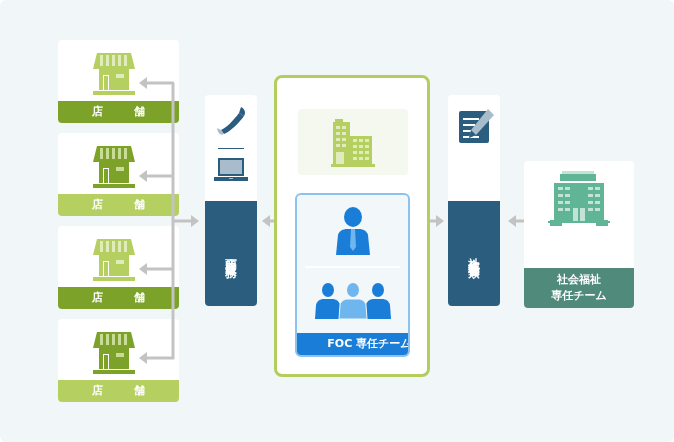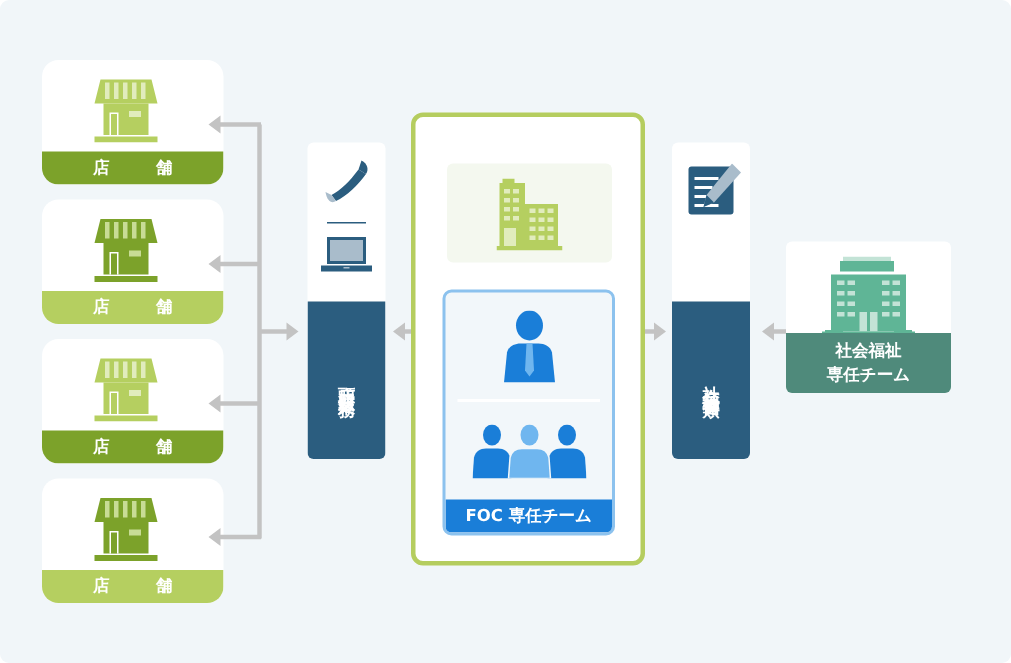--- a/index.html
+++ b/index.html
@@ -1,34 +1,34 @@
 <!DOCTYPE html>
 <html><head>
 <meta charset="utf-8">
 <style>
   html,body{margin:0;padding:0;}
   body{width:674px;height:442px;background:#fff;font-family:"DejaVu Sans","Liberation Sans",sans-serif;}
   .canvas{position:absolute;left:0;top:0;width:674px;height:442px;background:#f1f6f9;border-radius:6px;overflow:hidden;}
   .abs{position:absolute;}
   .card{position:absolute;background:#fff;border-radius:4px;overflow:hidden;}
-  .store{left:28px;width:121px;height:83px;border-radius:11px;}
+  .store{left:58px;width:121px;height:83px;}
   .store .icon{position:absolute;left:33px;top:9px;width:46px;height:46px;}
   .store .band{position:absolute;left:0;bottom:0;width:100%;height:22px;color:#fff;font-size:11px;font-weight:bold;text-align:center;line-height:22px;letter-spacing:10px;text-indent:10px;}
   .band-dark{background:#7ca22a;}
   .band-light{background:#b5cf60;}
   .vert-box{position:absolute;width:52px;border-radius:4px;overflow:hidden;background:#fff;}
   .vert-box .dark{position:absolute;left:0;bottom:0;width:100%;background:#2b5d7f;color:#fff;font-size:11.5px;font-weight:bold;display:flex;justify-content:center;align-items:center;}
   .vtext{writing-mode:vertical-rl;text-orientation:upright;letter-spacing:2px;line-height:14px;}
   .hq{left:274px;top:75px;width:150px;height:296px;border:3px solid #b5cd5f;border-radius:8px;background:#fff;}
   .hq-pill{position:absolute;left:283px;top:65px;width:137px;height:23px;border-radius:12px;background:#7ca22a;color:#fff;font-size:11px;font-weight:bold;text-align:center;line-height:23px;}
   .bldg-area{position:absolute;left:298px;top:109px;width:110px;height:66px;background:#f4f8ef;border-radius:4px;}
   .foc{position:absolute;left:295px;top:193px;width:111px;height:160px;border:2px solid #8cc2ee;border-radius:6px;background:#f2f7fa;overflow:hidden;}
   .foc .sep{position:absolute;left:8px;top:71px;width:95px;height:2px;background:#fff;}
-  .foc .band{position:absolute;left:0;bottom:0;width:100%;height:22px;background:#1a7ed8;color:#fff;font-size:11px;font-weight:bold;text-align:center;line-height:22px;}
-  .welfare{left:524px;top:161px;width:110px;height:101px;}
+  .foc .band{position:absolute;left:0;bottom:0;width:100%;height:22px;background:#1a7ed8;color:#fff;font-size:11px;font-weight:bold;text-align:center;line-height:22px;padding-left:17px;}
+  .welfare{left:524px;top:161px;width:110px;height:147px;}
   .welfare .band{position:absolute;left:0;bottom:0;width:100%;height:40px;background:#4f8a7b;color:#fff;font-size:11px;font-weight:bold;text-align:center;line-height:16px;padding-top:4px;box-sizing:border-box;}
 </style>
 </head>
 <body>
 
 <div class="canvas">
 
   <div class="card store" style="top:40px;">
     <svg class="icon" viewBox="0 0 46 46">
       <polygon points="6,4 40,4 44,20 2,20" fill="#b5cf60"></polygon>

